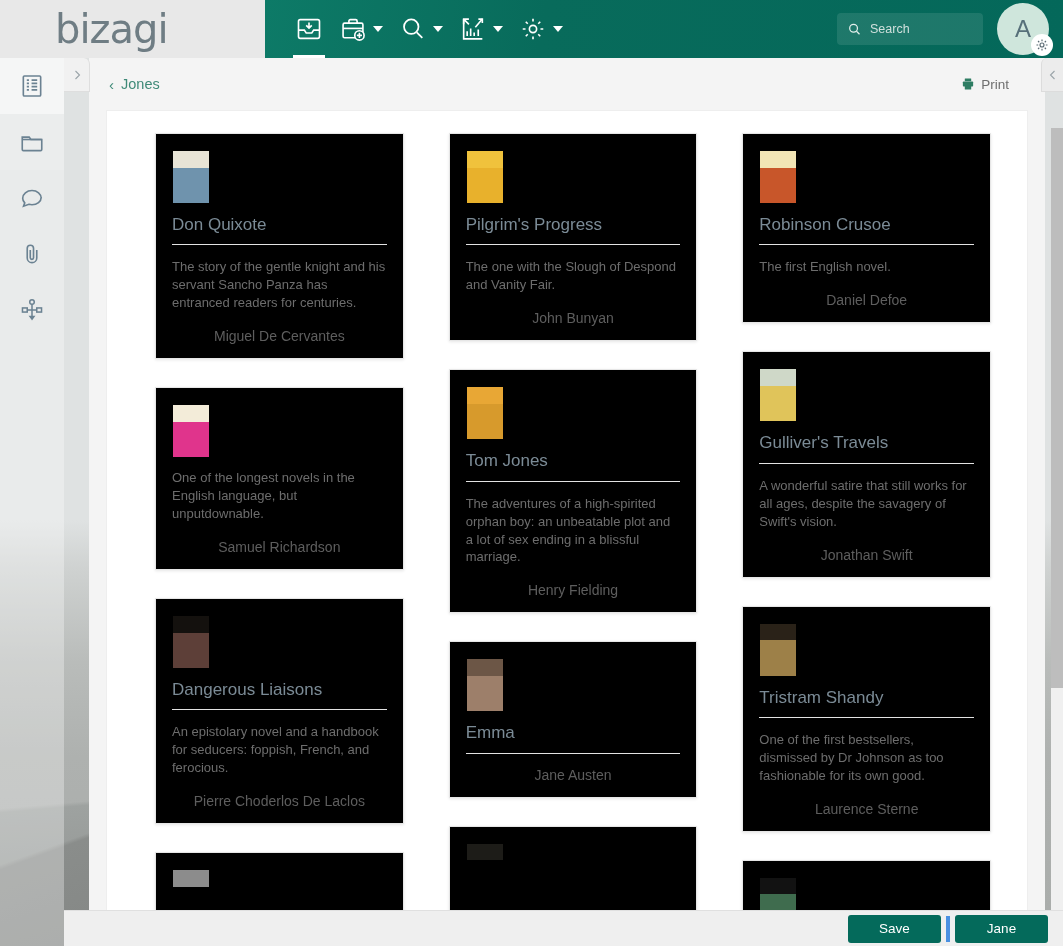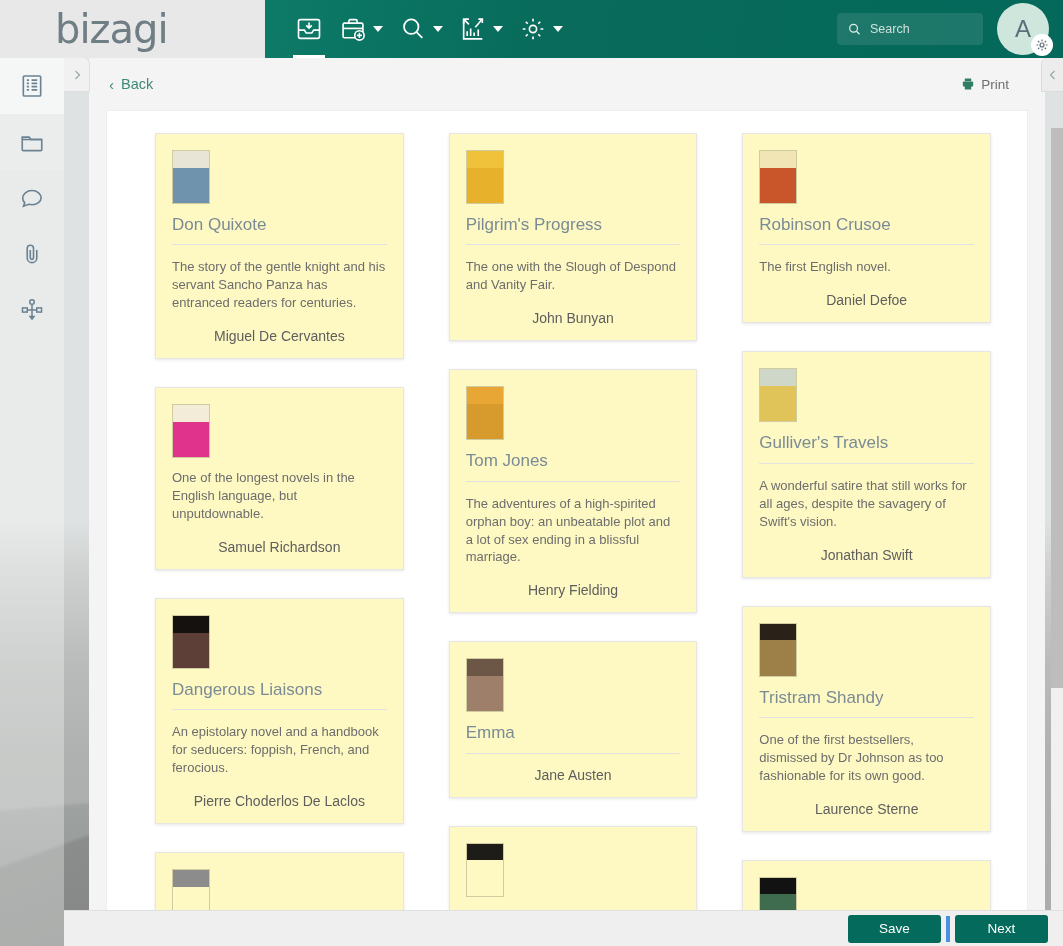--- a/index.html
+++ b/index.html
@@ -142,21 +142,21 @@
     margin: 0 17px; width: 922px; height: 808px;
     background: #ffffff; border: 1px solid #eeeeee;
     overflow: hidden; position: relative;
   }
   #masonry {
     column-count: 3; column-gap: 45px;
     padding: 22px 36px 0 48px;
   }
   .book-card {
     break-inside: avoid; -webkit-column-break-inside: avoid;
-    background: #fef9c3;
+    background: #000000;
     border: 1px solid #e6e6e6;
     box-shadow: 0 1px 3px rgba(0,0,0,0.10);
     padding: 16px 16px 14px 16px;
     margin-bottom: 28px;
     display: inline-block; width: 100%;
   }
   .cover {
     width: 38px; height: 54px; margin-bottom: 11px;
     border: 1px solid rgba(0,0,0,0.18);
     background-size: cover; background-position: center;
@@ -343,21 +343,21 @@
   <svg width="12" height="12" viewBox="0 0 24 24" fill="none" stroke="#9aa3a8" stroke-width="2.2">
     <path d="M9 4l8 8-8 8"></path>
   </svg>
 </div>
 
 <div id="main">
 
   <div id="toolbar">
     <div id="back-btn">
       <span class="chev">‹</span>
-      <span>Back</span>
+      <span>Jones</span>
     </div>
     <div id="print-btn">
       <svg viewBox="0 0 24 24" fill="#2e7d63">
         <rect x="6.5" y="2.6" width="11" height="4.6" rx="0.6"></rect>
         <rect x="3.2" y="7.8" width="17.6" height="8.4" rx="1.2"></rect>
         <rect x="6.5" y="15" width="11" height="6.4" rx="0.6"></rect>
       </svg>
       <span>Print</span>
     </div>
   </div>
@@ -410,14 +410,14 @@
   <svg width="12" height="12" viewBox="0 0 24 24" fill="none" stroke="#9aa3a8" stroke-width="2.2">
     <path d="M15 4l-8 8 8 8"></path>
   </svg>
 </div>
 <div id="scrollbar-track"></div>
 <div id="scrollbar-thumb"></div>
 
 <div id="footer">
   <button class="act-btn">Save</button>
   <div id="btn-sep"></div>
-  <button class="act-btn">Next</button>
+  <button class="act-btn">Jane</button>
 </div>
 
 </body></html>

